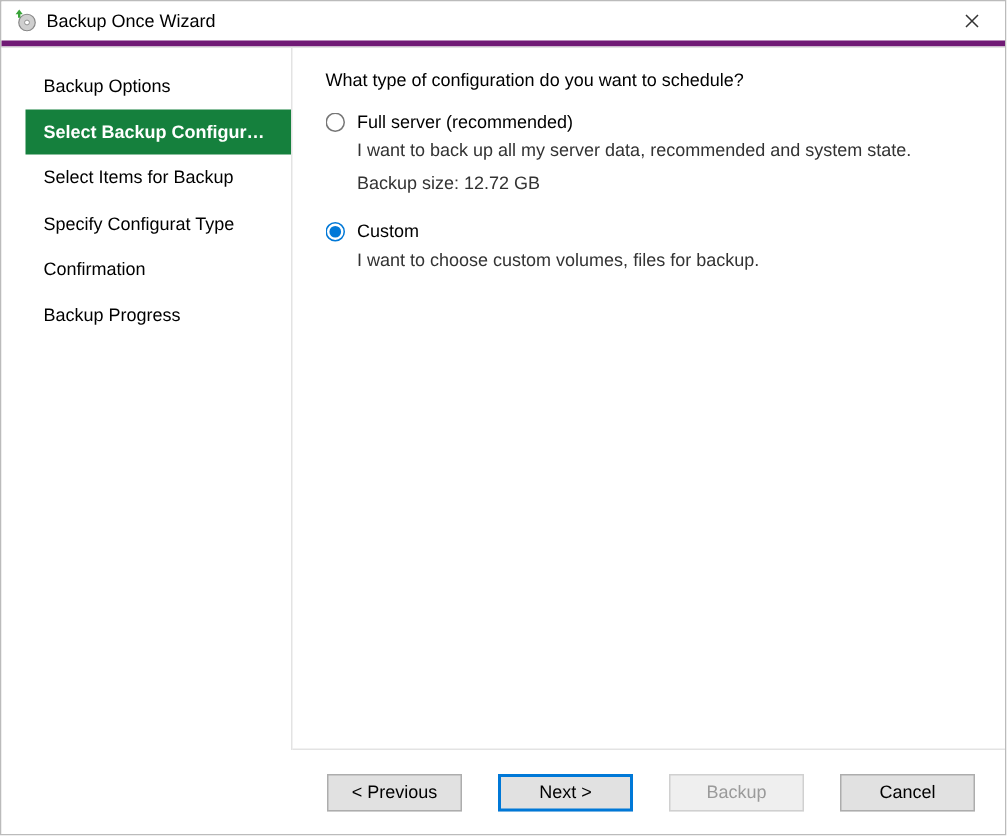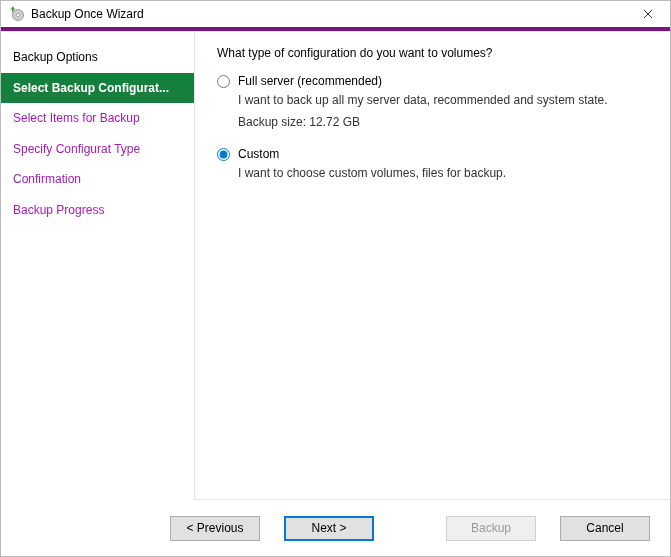--- a/index.html
+++ b/index.html
@@ -54,28 +54,29 @@
   }
   .step {
     padding: 6px 12px 6px 12px;
     font-size: 12px;
     color: #555;
     cursor: pointer;
     white-space: nowrap;
     overflow: hidden;
     text-overflow: ellipsis;
     line-height: 1.55;
+    margin-left: 16px;
   }
   .step.current {
     background: #15803d;
     color: #fff;
     font-weight: bold;
   }
   .step.done { color: #000; }
-  .step.pending { color: #a21caf; }
+  .step.pending { color: #000000; }
 
   .content {
     flex: 1 1 auto;
     padding: 14px 22px 10px 22px;
     position: relative;
     border-bottom: 1px solid #e3e3e3;
   }
   .question { font-size: 12px; margin-bottom: 14px; }
   .opt { margin-bottom: 16px; }
   .opt-row { display: flex; align-items: center; gap: 8px; }
@@ -105,21 +106,21 @@
     min-width: 90px;
     height: 25px;
     padding: 0 14px;
     font-size: 12px;
     font-family: inherit;
     background: #e1e1e1;
     border: 1px solid #adadad;
     cursor: pointer;
   }
   .btn.primary { border: 2px solid #0078d7; background: #e1e1e1; height: 25px; }
-  .btn:disabled { color: #9a9a9a; background: #efefef; border-color: #d0d0d0; cursor: default; margin-left: 48px; }
+  .btn:disabled { color: #9a9a9a; background: #efefef; border-color: #d0d0d0; cursor: default; }
 </style>
 </head>
 <body>
 
 <div class="window">
 
   <div class="titlebar">
     <span class="app-icon">
       <svg viewBox="0 0 16 16" width="16" height="16">
         <circle cx="9" cy="9" r="5.5" fill="#cfcfcf" stroke="#888" stroke-width="0.8"></circle>
@@ -142,21 +143,21 @@
     <div class="sidebar">
       <div class="step done">Backup Options</div>
       <div class="step current">Select Backup Configurat...</div>
       <div class="step pending">Select Items for Backup</div>
       <div class="step pending">Specify Configurat Type</div>
       <div class="step pending">Confirmation</div>
       <div class="step pending">Backup Progress</div>
     </div>
 
     <div class="content">
-      <div class="question">What type of configuration do you want to volumes?</div>
+      <div class="question">What type of configuration do you want to schedule?</div>
 
       <div class="opt">
         <label class="opt-row">
           <input type="radio" name="cfg" style="">
           <span class="opt-label">Full server (recommended)</span>
         </label>
         <div class="opt-desc">I want to back up all my server data, recommended and system state.</div>
         <div class="opt-desc">Backup size: 12.72 GB</div>
       </div>
 

